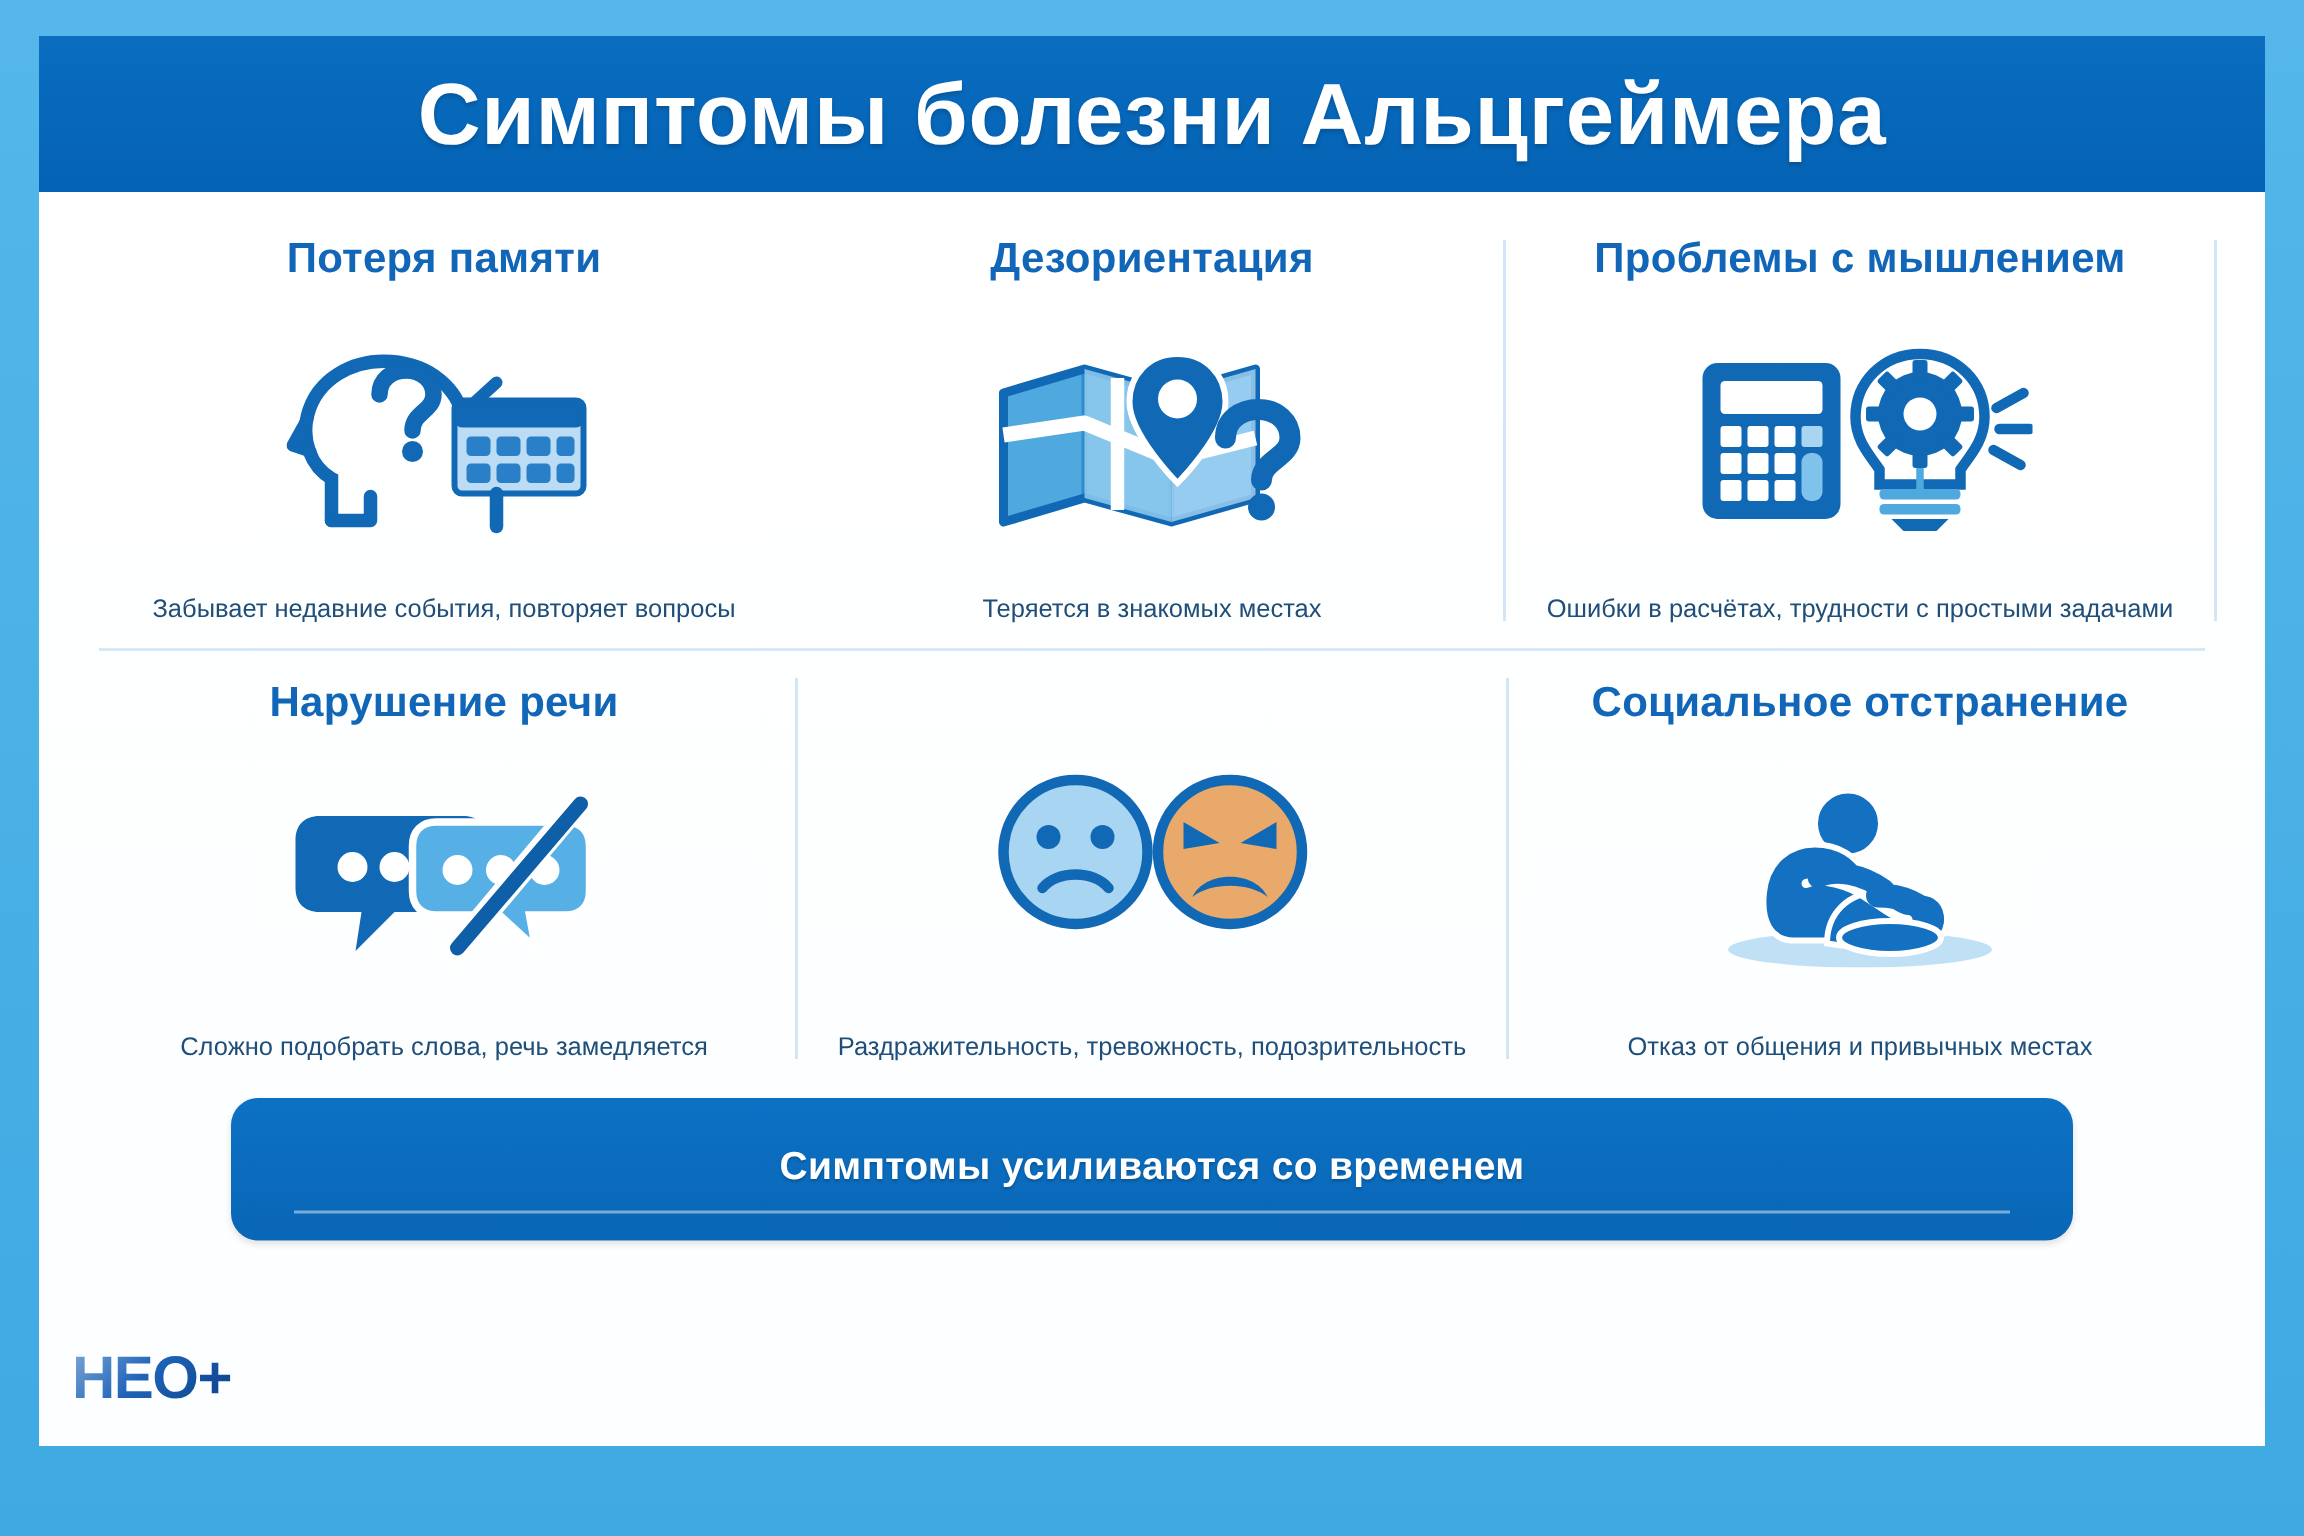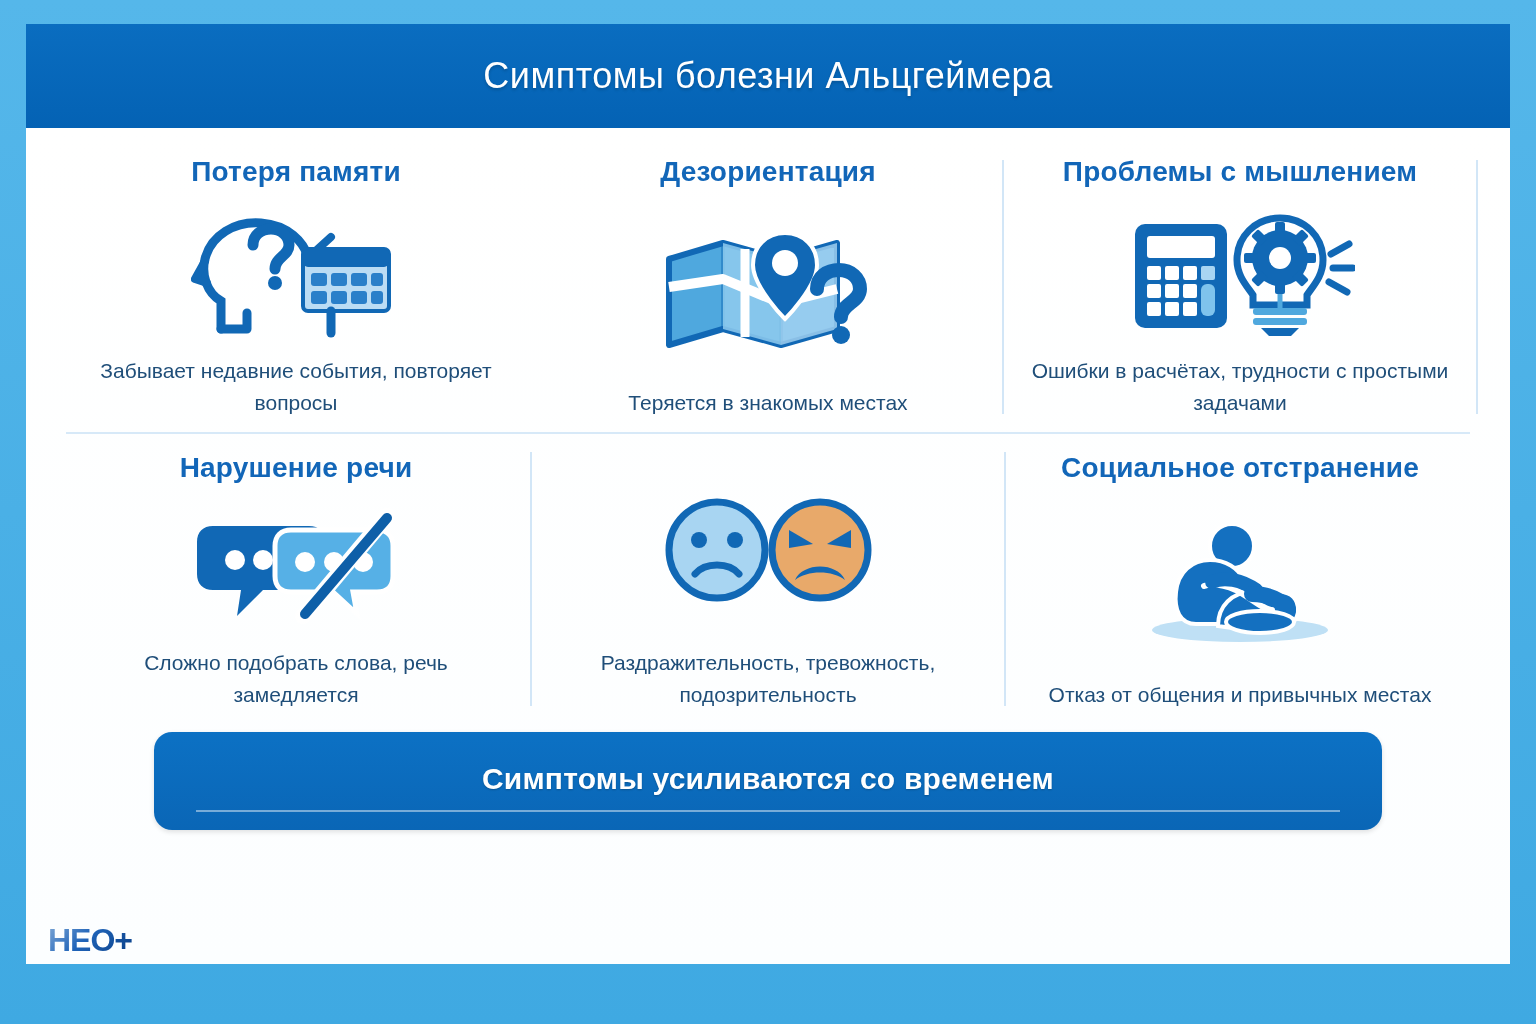--- a/index.html
+++ b/index.html
@@ -23,22 +23,22 @@
   }
   
   .header {
     height: 104px;
     background: linear-gradient(180deg, #0A6DC0 0%, #0462B4 100%);
     display: flex; align-items: center; justify-content: center;
     flex: 0 0 auto;
   }
   .header-title {
     color: #FFFFFF;
-    font-size: 36px;
-    font-weight: normal;
+    font-size: 58px;
+    font-weight: bold;
     letter-spacing: 0.5px;
     text-shadow: 0 2px 3px rgba(0,0,0,0.18);
     white-space: nowrap;
   }
   
   .content {
     flex: 1 1 auto;
     padding: 14px 34px 0 34px;
     display: flex;
     flex-direction: column;
@@ -85,21 +85,21 @@
     text-shadow: 0 1px 1px rgba(255,255,255,0.9);
   }
   .icon-wrap {
     flex: 1 1 auto;
     display: flex; align-items: center; justify-content: center;
     width: 100%;
     min-height: 120px;
   }
   .card-desc {
     color: #1F4E79;
-    font-size: 21px;
+    font-size: 17px;
     line-height: 1.5;
     max-width: 420px;
     padding-bottom: 4px;
   }
   
   .footer-zone {
     flex: 1 1 auto;
     display: flex;
     align-items: flex-start;
     justify-content: center;
@@ -107,38 +107,38 @@
   }
   .banner {
     width: 1228px;
     background: linear-gradient(180deg, #0C71C4 0%, #0A66B6 100%);
     border-radius: 18px;
     padding: 16px 0 18px 0;
     box-shadow: 0 2px 5px rgba(0,0,0,0.12);
   }
   .banner-line {
     color: #FFFFFF;
-    font-size: 30px;
+    font-size: 26px;
     font-weight: 600;
     text-align: center;
     padding: 14px 30px;
     letter-spacing: 0.2px;
     text-shadow: 0 1px 2px rgba(0,0,0,0.22);
   }
   .banner-line b { font-weight: bold; }
   .banner-rule {
     height: 1px;
     background: rgba(255,255,255,0.45);
     margin: 0 42px;
   }
   
   .logo {
     position: absolute;
-    left: 22px; bottom: 8px;
-    font-size: 32px;
+    left: 22px; bottom: 25px;
+    font-size: 40px;
     font-weight: bold;
     letter-spacing: -1px;
     background: linear-gradient(135deg, #7FA8D6 0%, #1F63B8 45%, #0A3F86 100%);
     -webkit-background-clip: text;
     background-clip: text;
     color: transparent;
     line-height: 1;
   }
   svg { display: block; }
 </style>

